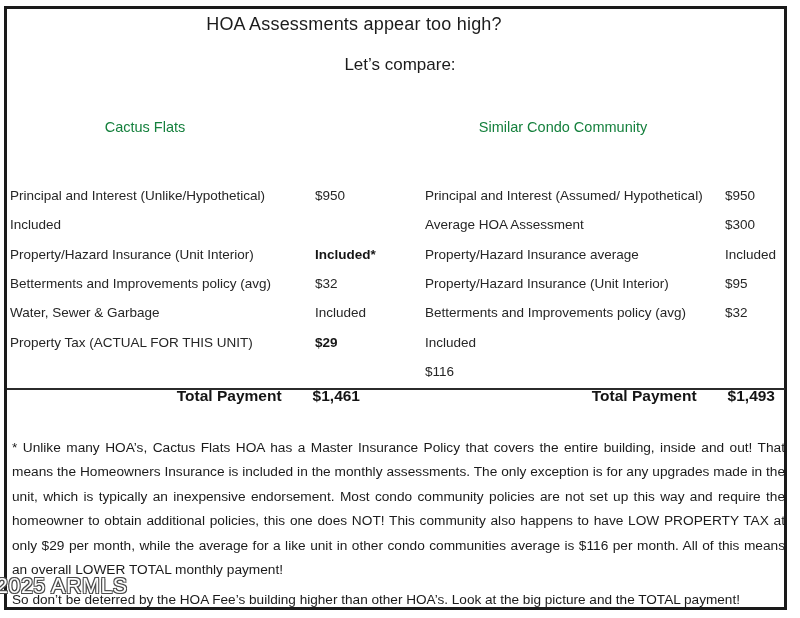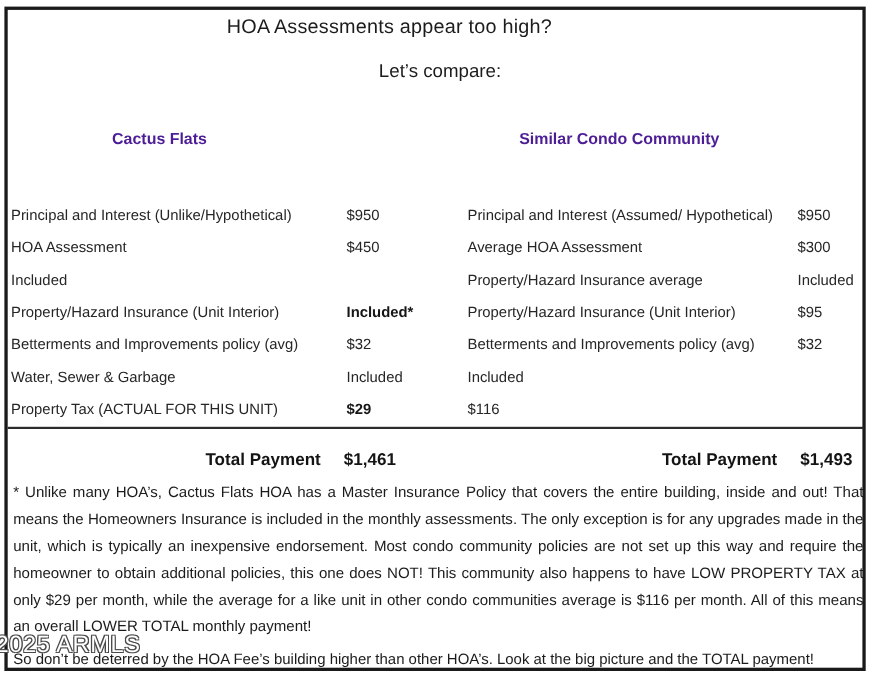--- a/index.html
+++ b/index.html
@@ -25,21 +25,21 @@
     color:#1c1c1c; margin:0;
   }
   .page-subtitle {
     position:absolute; left:0; top:55px; width:800px;
     text-align:center;
     font-size:17px; font-weight:400;
     color:#1c1c1c; margin:0;
   }
   .col-header {
     position:absolute; top:119px;
-    font-size:14.5px; font-weight:700; color:#4c1d95;
+    font-size:14.5px; font-weight:400; color:#15803d;
     text-align:center;
   }
   .col-header.left  { left:10px;  width:270px; }
   .col-header.right { left:423px; width:280px; }
   .table { position:absolute; top:181px; }
   .table-left  { left:10px;  width:378px; }
   .table-right { left:425px; width:360px; }
   .row {
     display:flex; align-items:center;
     height:29.3px;
@@ -48,23 +48,23 @@
   .table-left  .row .label { width:305px; }
   .table-right .row .label { width:300px; }
   .row .value { flex:1; }
   .row.bold-value .value { font-weight:700; color:#161616; }
   .totals-divider {
     position:absolute; left:7px; top:388px;
     width:778px; height:2px;
     background:#2b2b2b;
   }
   .total {
-    position:absolute; top:410px;
+    position:absolute; top:387px;
     display:flex; justify-content:flex-end; align-items:baseline;
-    gap:21px;
+    gap:31px;
     font-size:15.5px; font-weight:700; color:#141414;
   }
   .total-left  { left:10px;  width:350px; }
   .total-right { left:430px; width:345px; }
   .footnote {
     position:absolute; left:12px; top:436px; width:773px;
     margin:0;
     font-size:13.7px; line-height:24.4px;
     text-align:justify;
     color:#1b1b1b;
@@ -93,24 +93,20 @@
 <h1 class="page-title">HOA Assessments appear too high?</h1>
 <h2 class="page-subtitle">Let’s compare:</h2>
 
 <div class="col-header left">Cactus Flats</div>
 <div class="col-header right">Similar Condo Community</div>
 
 <div class="table table-left">
   <div class="row">
     <span class="label">Principal and Interest (Unlike/Hypothetical)</span>
     <span class="value">$950</span>
-  </div>
-  <div class="row">
-    <span class="label">HOA Assessment</span>
-    <span class="value">$450</span>
   </div>
   <div class="row">
     <span class="value">Included</span>
   </div>
   <div class="row bold-value">
     <span class="label">Property/Hazard Insurance (Unit Interior)</span>
     <span class="value">Included*</span>
   </div>
   <div class="row">
     <span class="label">Betterments and Improvements policy (avg)</span>

